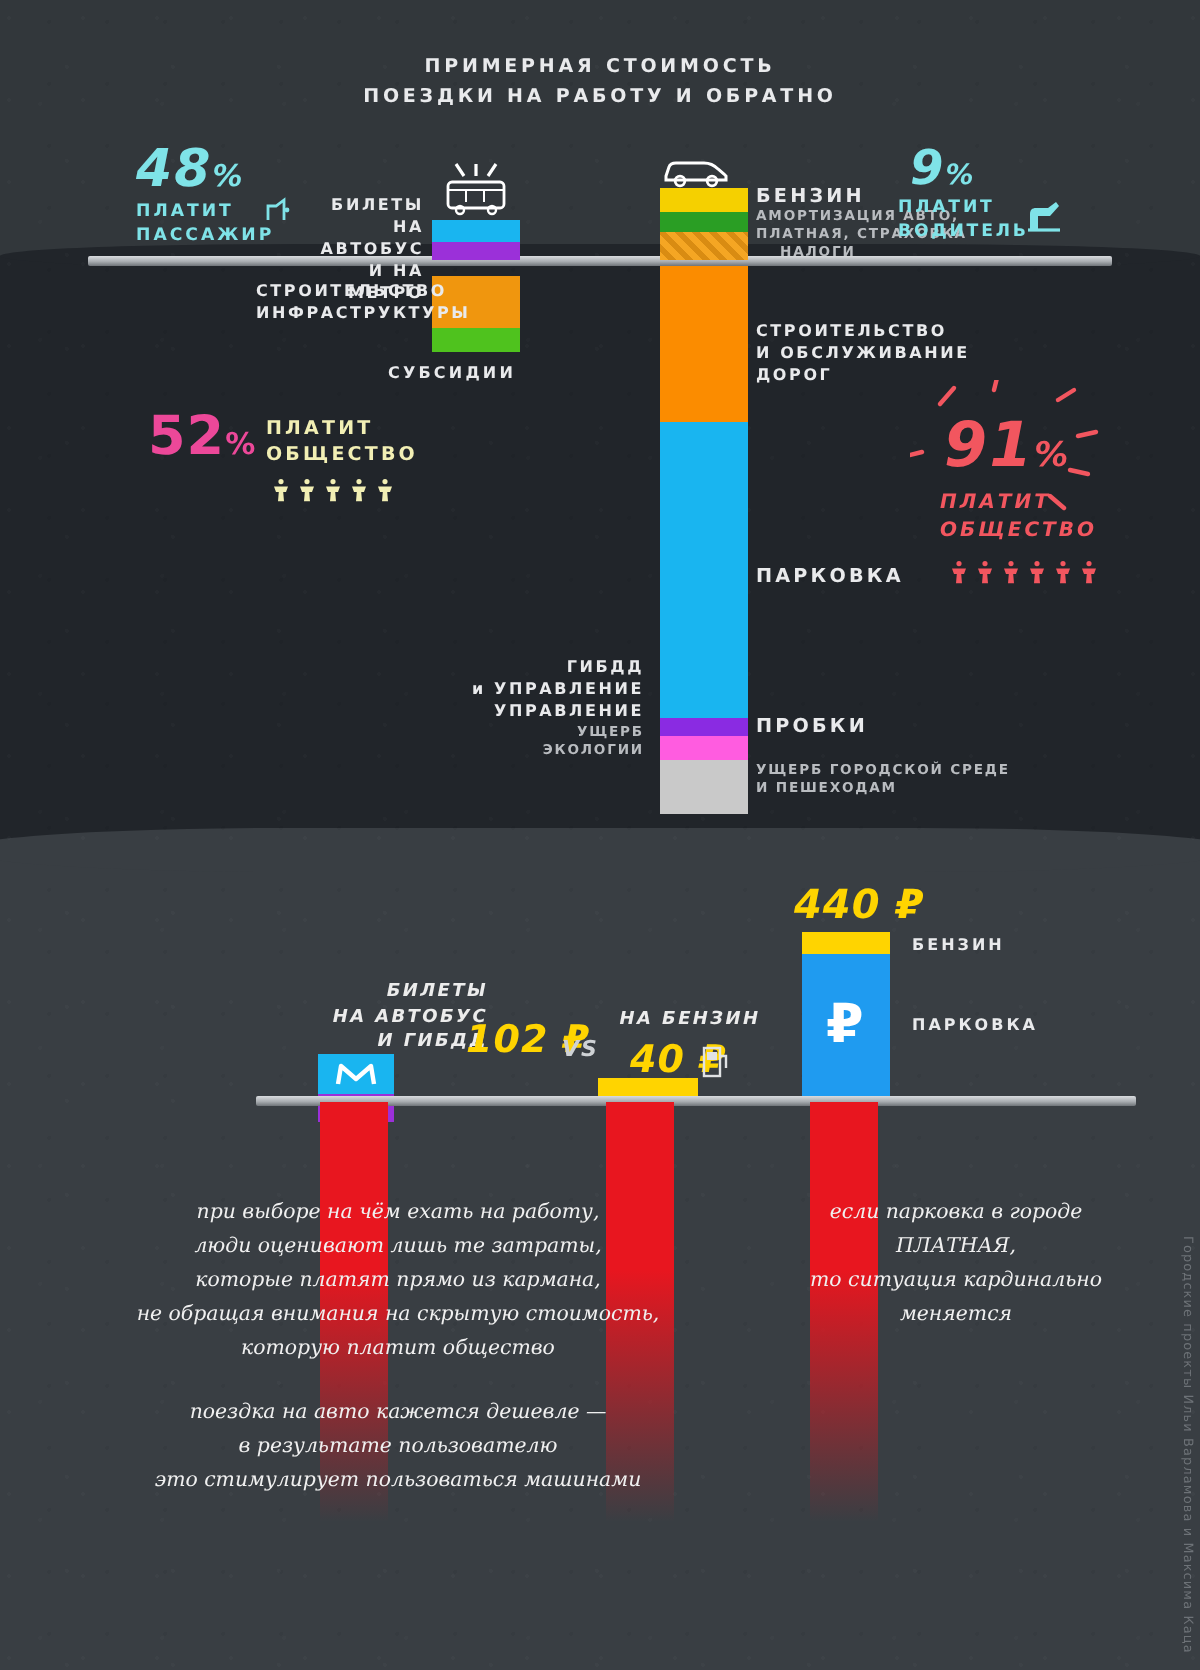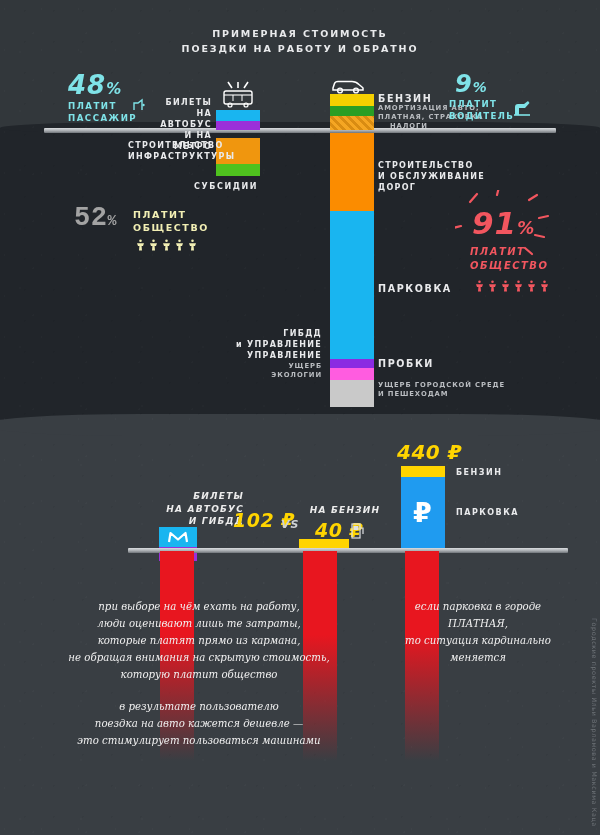--- a/index.html
+++ b/index.html
@@ -64,21 +64,21 @@
   .pct-48 { position:absolute; left:68px; top:70px; font-size:26px; color:#7fe3e8; font-style:italic; font-weight:bold; letter-spacing:1px;}
   .pct-48 .sm { font-size:15px; }
   .lbl-48 { position:absolute; left:68px; top:100px; width:110px; font-size:8.6px; letter-spacing:1.5px; line-height:12px; color:#7fe3e8; font-weight:bold;}
   .icon-passenger { position:absolute; left:131px; top:98px; width:16px; height:14px; }
 
   .pct-9 { position:absolute; left:455px; top:70px; font-size:24px; color:#7fe3e8; font-style:italic; font-weight:bold; letter-spacing:1px;}
   .pct-9 .sm { font-size:14px; }
   .lbl-9 { position:absolute; left:449px; top:98px; width:70px; font-size:8.6px; letter-spacing:1.4px; line-height:12px; color:#7fe3e8; font-weight:bold;}
   .icon-driver { position:absolute; left:510px; top:98px; width:24px; height:20px;}
 
-  .pct-52 { position:absolute; left:74px; top:203px; font-size:27px; color:#a3a3a3; font-weight:bold; letter-spacing:0.5px;font-family:Liberation Mono, monospace;}
+  .pct-52 { position:absolute; left:74px; top:203px; font-size:27px; color:#ec4899; font-weight:bold; letter-spacing:0.5px;}
   .pct-52 .sm { font-size:15px; }
   .lbl-52 { position:absolute; left:133px; top:208px; width:100px; font-size:9.5px; letter-spacing:1.6px; line-height:13px; color:#f2efb4; font-weight:bold;}
   .people-52 { position:absolute; left:135px; top:238px; display:flex; gap:2px; }
   .people-91 { position:absolute; left:474px; top:279px; display:flex; gap:2px; }
 
   .pct-91 { position:absolute; left:472px; top:205px; font-size:31px; color:#f2565f; font-style:italic; font-weight:bold; letter-spacing:1px;}
   .pct-91 .sm { font-size:17px; }
   .lbl-91 { position:absolute; left:470px; top:245px; width:110px; font-size:10px; letter-spacing:1.5px; line-height:14px; color:#f2565f; font-weight:bold; font-style:italic;}
 
   
@@ -341,22 +341,22 @@
 
   <div class="para" style="left:26px; top:598px; width:346px;">
     <div>при выборе на чём ехать на работу,</div>
     <div>люди оценивают лишь те затраты,</div>
     <div>которые платят прямо из кармана,</div>
     <div>не обращая внимания на скрытую стоимость,</div>
     <div>которую платит общество</div>
   </div>
 
   <div class="para" style="left:26px; top:698px; width:346px;">
+    <div>поездка на авто кажется дешевле —</div>
     <div>в результате пользователю</div>
-    <div>поездка на авто кажется дешевле —</div>
     <div>это стимулирует пользоваться машинами</div>
   </div>
 
   <div class="para" style="left:378px; top:598px; width:200px;">
     <div>если парковка в городе</div>
     <div>ПЛАТНАЯ,</div>
     <div>то ситуация кардинально</div>
     <div>меняется</div>
   </div>
 

